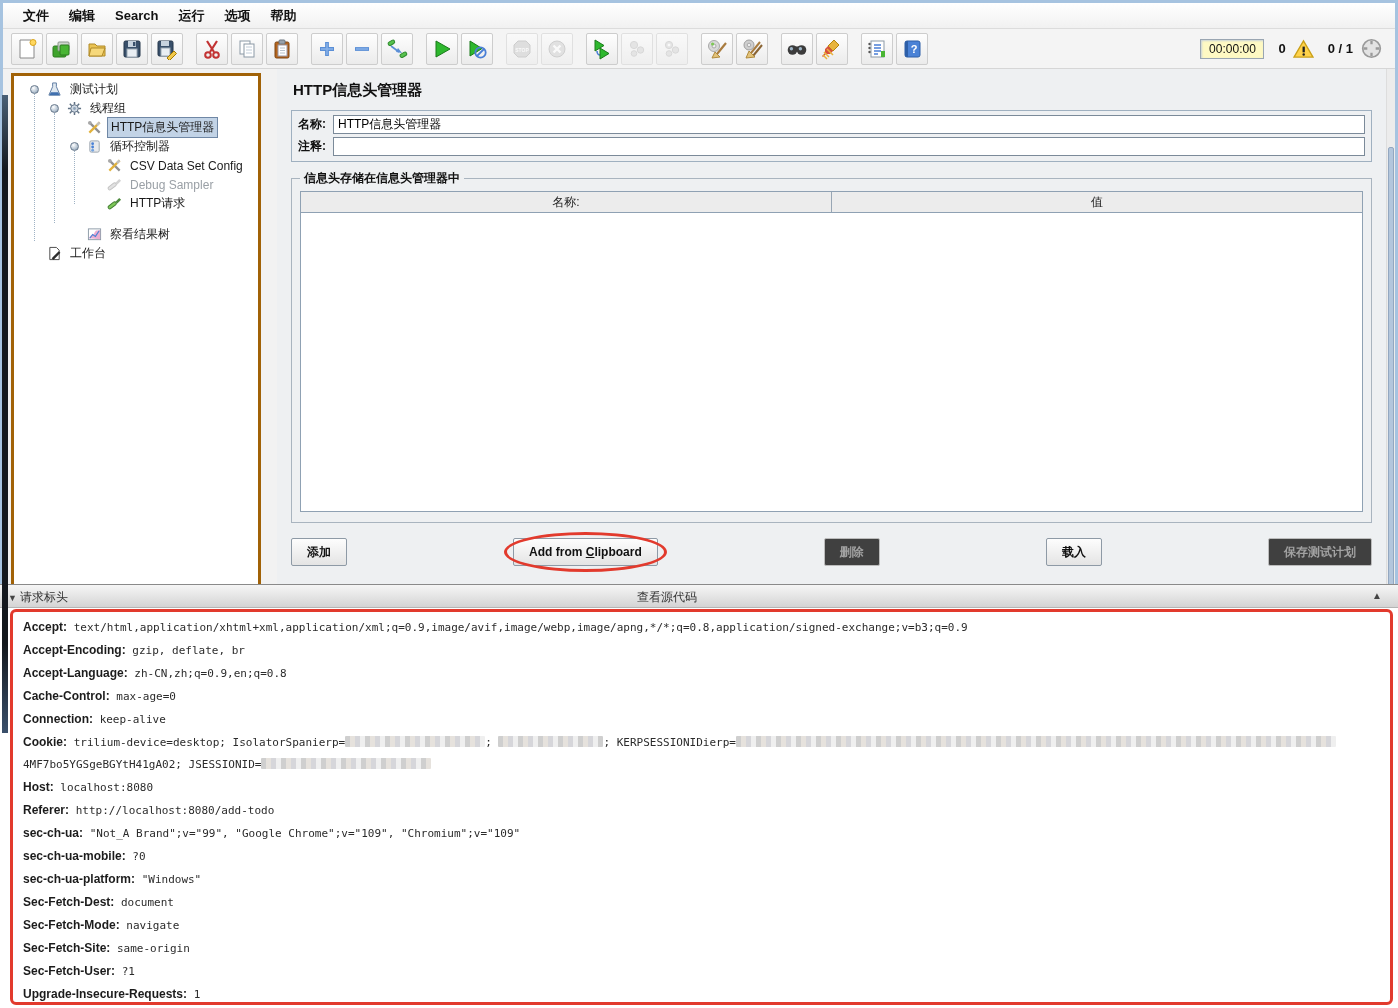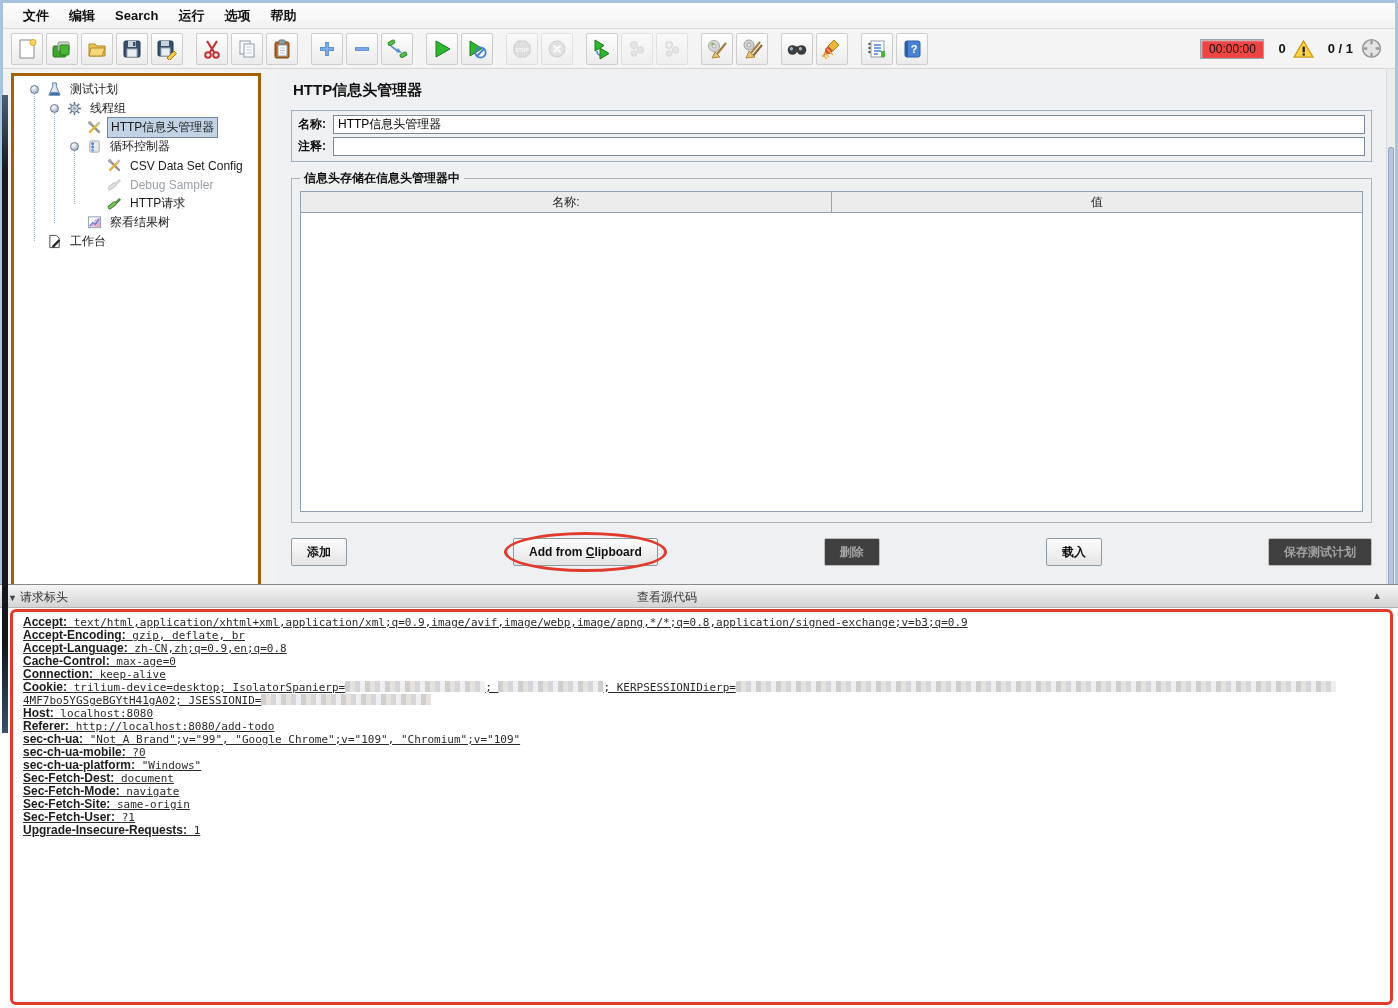--- a/index.html
+++ b/index.html
@@ -23,21 +23,21 @@
   .toolbar { height:40px; background:#f4f4f4; border-bottom:1px solid #d6d6d6;
              display:flex; align-items:center; padding:0 8px; gap:3px; position:relative; }
   .tb-btn { width:32px; height:32px; background:linear-gradient(#fefefe,#ebebeb);
             border:1px solid #cdcdcd; border-radius:2px; display:flex;
             align-items:center; justify-content:center; padding:0; }
   .tb-btn.disabled { opacity:.5; filter:grayscale(1); }
   .tb-sep { width:7px; height:1px; }
   .ic { display:flex; }
   .tb-right { position:absolute; right:12px; top:0; height:100%;
               display:flex; align-items:center; gap:14px; font-size:13px; font-weight:700; color:#111; }
-  .timer-box { width:64px; height:20px; background:#ef4444; border:1px solid #9aa6b2;
+  .timer-box { width:64px; height:20px; background:#fef9c3; border:1px solid #9aa6b2;
                box-shadow:inset 1px 1px 2px #c9d2da; font-size:12px; font-weight:400;
                display:flex; align-items:center; justify-content:center; }
   .warn-cluster, .thread-cluster { display:flex; align-items:center; gap:7px; }
 
   
   .content { flex:1; display:flex; min-height:0; }
   .tree-wrap { width:260px; padding:4px 2px 6px 8px; }
   .tree-panel { width:100%; height:100%; background:#fff; border:3px solid #a16207;
                 position:relative; padding-top:4px; overflow:hidden; }
   .tree-row { height:19px; display:flex; align-items:center; font-size:12px; color:#1a1a1a; }
@@ -94,22 +94,22 @@
             border-bottom:1px solid #b4b4b4; font-size:12px; color:#333; }
   .dt-left { position:absolute; left:8px; top:4px; display:flex; gap:3px; align-items:center; }
   .dt-arrow { font-size:9px; color:#444; }
   .dt-source { position:absolute; left:637px; top:4px; }
   .dt-up { position:absolute; right:16px; top:5px; font-size:10px; color:#444; }
 
   .headers-panel { position:absolute; top:608px; left:0; width:1398px; bottom:0; background:#fff; }
   .red-box { position:absolute; top:1px; left:10px; right:5px; bottom:3px;
              border:3px solid var(--annotation-red,#e23a2d); border-radius:6px;
              padding:4px 10px; overflow:hidden; }
-  .hline { line-height:12px; font-family:"DejaVu Sans Mono", monospace;
-           font-size:11px; color:#2b2b2b;text-decoration:underline; }
+  .hline { line-height:22px; font-family:"DejaVu Sans Mono", monospace;
+           font-size:11px; color:#2b2b2b; }
   .hname { font-family:"Liberation Sans", sans-serif; font-size:12px; font-weight:700; color:#1c1c1c; }
   .redacted { display:inline-block; height:11px; vertical-align:-1px; border-radius:1px;
     background-image:
       repeating-linear-gradient(90deg,#cfcfcf 0 5px,#e6e2dd 5px 10px,#d6d6da 10px 15px,#efefef 15px 20px),
       repeating-linear-gradient(0deg,rgba(255,255,255,.4) 0 3px,rgba(0,0,0,.07) 3px 6px); }
 </style>
 </head>
 <body>
 
 <div class="jwindow">
@@ -458,21 +458,21 @@
             <div class="tree-row" style="padding-left: 76px;">
               <span class="knob hid"></span>
               <span class="tree-ic">
                 <svg width="15" height="15" viewBox="0 0 16 16">
                   <path d="M9 6l4-4 2 2-4 4z" fill="#4c8a3c"></path>
                   <rect x="0.5" y="8.5" width="10" height="3.6" rx="1.8" fill="#7dc858" stroke="#3f7a2e" transform="rotate(-38 5 10)"></rect>
                 </svg>
               </span>
               <span class="tree-label">HTTP请求</span>
             </div>
-            <div class="tree-row" style="padding-left: 56px;">
+            <div class="tree-row" style="padding-left: 56px; margin-top: 12px;">
               <span class="knob hid"></span>
               <span class="tree-ic">
                 <svg width="15" height="15" viewBox="0 0 16 16">
                   <rect x="1.5" y="2" width="13" height="11.5" fill="#fff" stroke="#8b99a6"></rect>
                   <path d="M2 12c2-5 4-2 6-6s4-1 6-3v10z" fill="#e8a0c8" opacity=".85"></path>
                   <path d="M3 12l3-4 3 2 4-6" stroke="#4a82d6" fill="none" stroke-width="1.2"></path>
                 </svg>
               </span>
               <span class="tree-label">察看结果树</span>
             </div>

